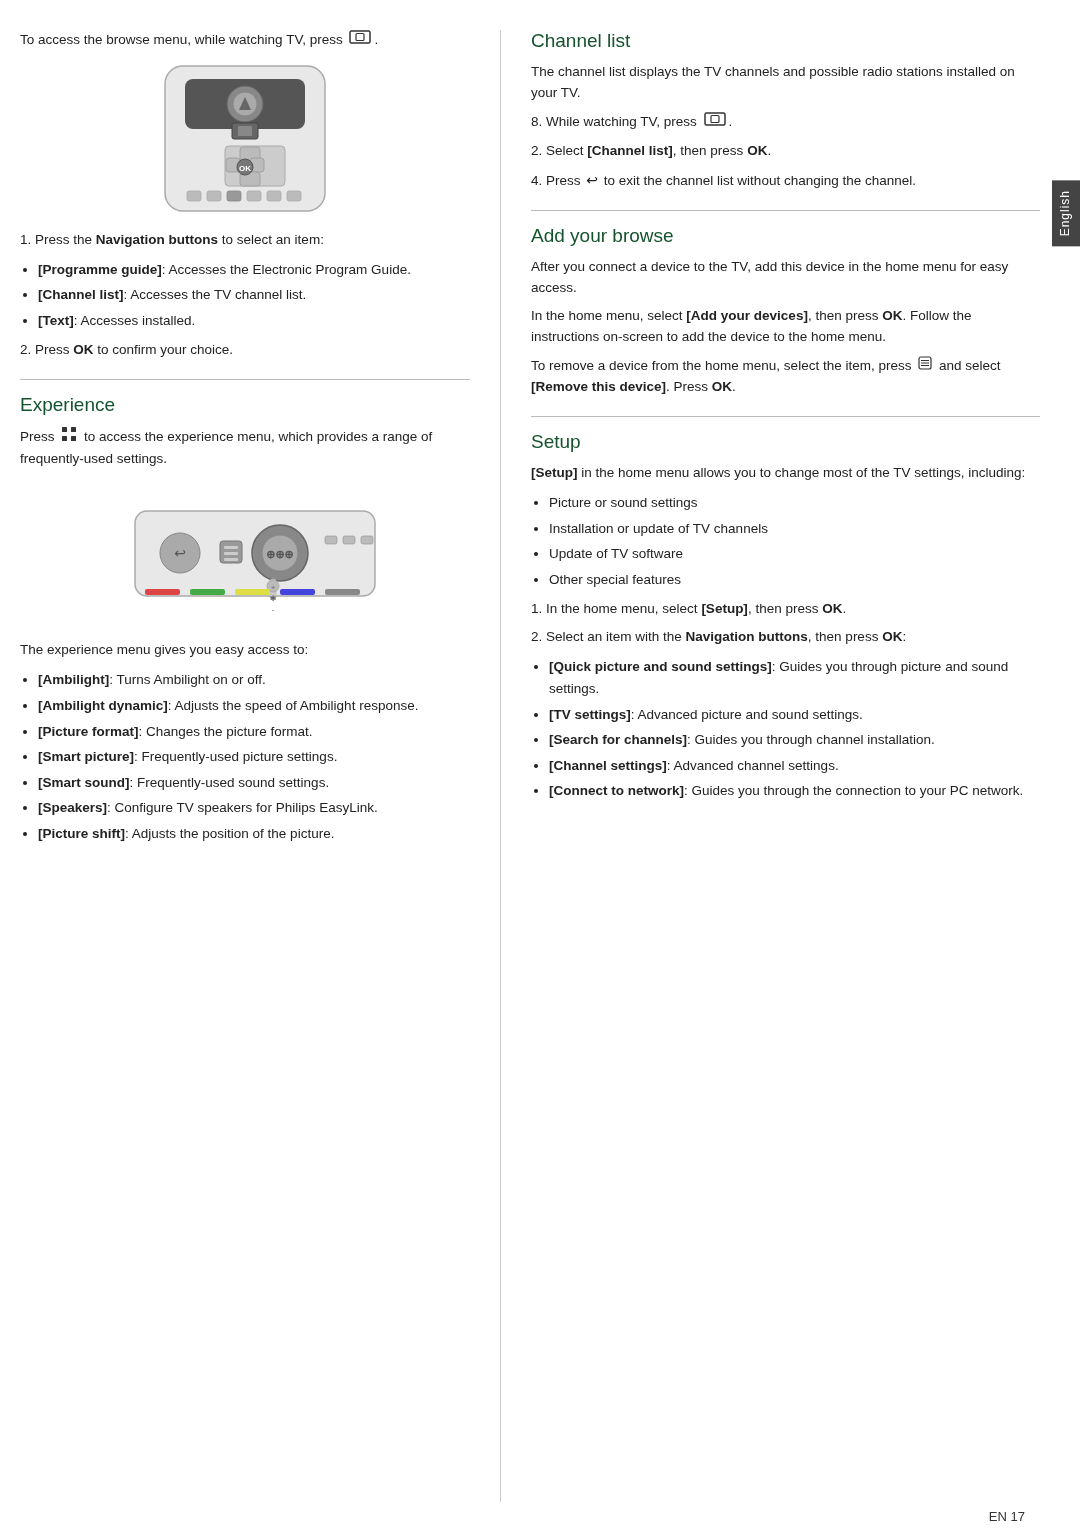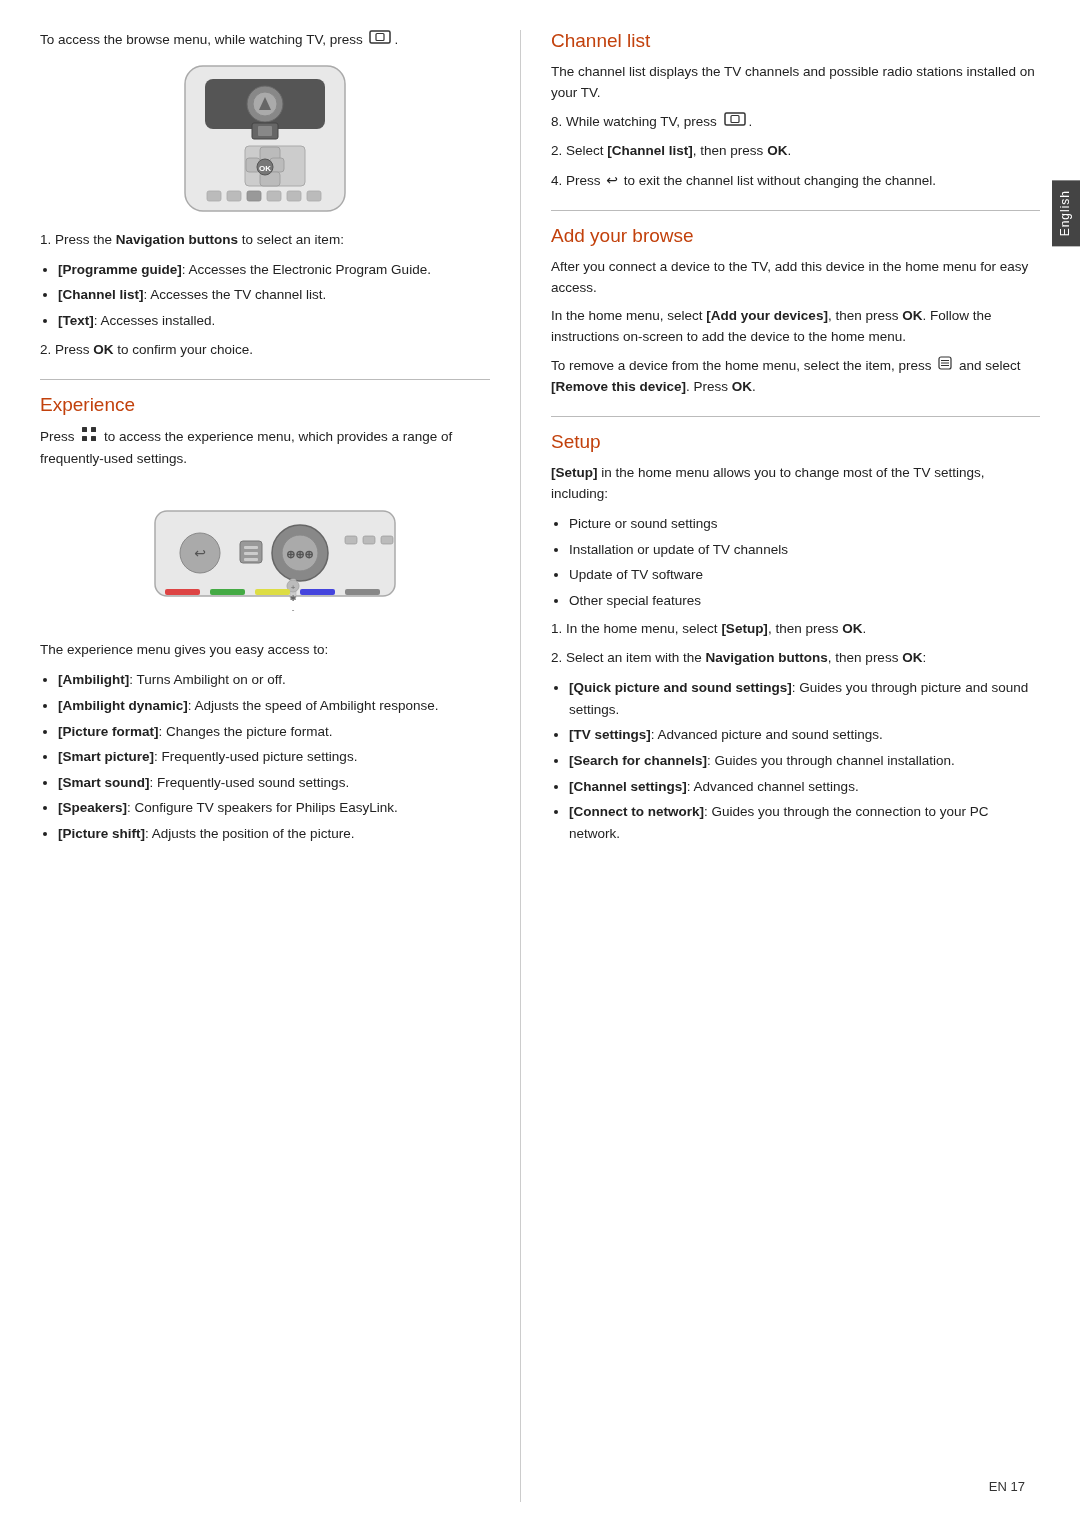--- a/index.html
+++ b/index.html
@@ -35,21 +35,21 @@
       text-orientation: mixed;
       transform: rotate(180deg);
       padding: 10px 6px;
       letter-spacing: 1px;
       z-index: 10;
     }
 
     .content {
       display: flex;
       flex: 1;
-      padding: 30px 40px 30px 40px;
+      padding: 30px 40px 30px 20px;
       gap: 0;
     }
 
     
     .left-col {
       flex: 0 0 480px;
       max-width: 480px;
       padding-right: 30px;
     }
 
@@ -63,21 +63,21 @@
     
     .section-divider {
       border: none;
       border-top: 1px solid #bbb;
       margin: 18px 0 14px 0;
     }
 
     .section-title {
       font-size: 19px;
       font-weight: normal;
-      color: #c2410c;
+      color: #14532d;
       margin-bottom: 10px;
       font-family: Arial, Helvetica, sans-serif;
     }
 
     p {
       margin-bottom: 8px;
       line-height: 1.55;
     }
 
     ul {
@@ -111,21 +111,21 @@
     .exp-remote-img {
       width: 260px;
       height: 145px;
       margin: 12px auto 14px auto;
       display: block;
     }
 
     
     .page-num {
       position: absolute;
-      bottom: 38px;
+      bottom: 8px;
       right: 55px;
       font-size: 13px;
       color: #333;
     }
   </style>
 </head>
 <body>
 
 <div class="page">
 

